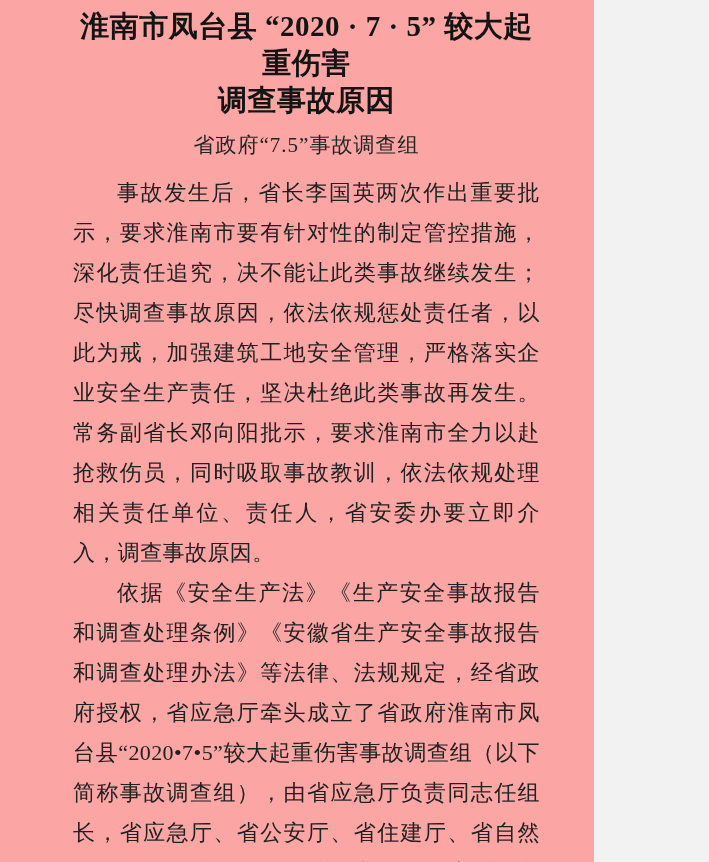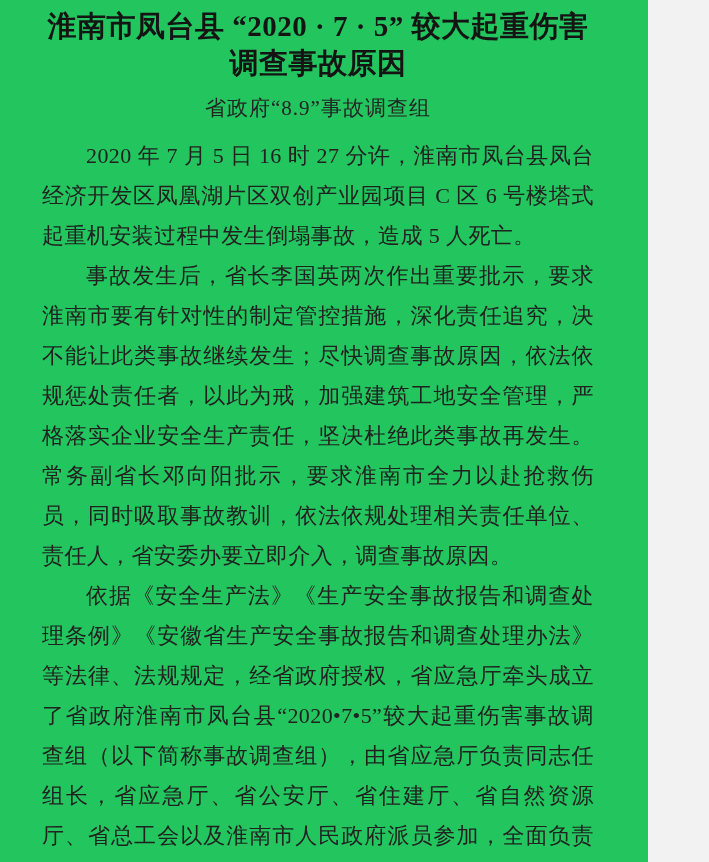--- a/index.html
+++ b/index.html
@@ -8,25 +8,25 @@
   }
   body {
     width: 709px;
     height: 862px;
     background: #f2f2f2;
     overflow: hidden;
     font-family: "Liberation Serif", "DejaVu Serif", serif;
   }
   .page {
     box-sizing: border-box;
-    width: 648px;
+    width: 594px;
     height: 862px;
-    background: #22c55e;
+    background: #fca5a5;
     color: #1e1e1e;
-    padding: 8px 54px 0 42px;
+    padding: 8px 54px 0 73px;
   }
   .doc-title {
     margin: 0;
     font-size: 29px;
     line-height: 37px;
     font-weight: bold;
     text-align: center;
     color: #141414;
     letter-spacing: 0.5px;
   }
@@ -57,21 +57,20 @@
 </head>
 <body>
 
 <div class="page">
 
   <h1 class="doc-title">
     <span class="title-line">淮南市凤台县 “2020 · 7 · 5” 较大起重伤害</span>
     <span class="title-line">调查事故原因</span>
   </h1>
 
-  <div class="byline">省政府“8.9”事故调查组</div>
+  <div class="byline">省政府“7.5”事故调查组</div>
 
   <div class="body-text">
-    <p>2020 年 7 月 5 日 16 时 27 分许，淮南市凤台县凤台经济开发区凤凰湖片区双创产业园项目 C 区 6 号楼塔式起重机安装过程中发生倒塌事故，造成 5 人死亡。</p>
     <p>事故发生后，省长李国英两次作出重要批示，要求淮南市要有针对性的制定管控措施，深化责任追究，决不能让此类事故继续发生；尽快调查事故原因，依法依规惩处责任者，以此为戒，加强建筑工地安全管理，严格落实企业安全生产责任，坚决杜绝此类事故再发生。常务副省长邓向阳批示，要求淮南市全力以赴抢救伤员，同时吸取事故教训，依法依规处理相关责任单位、责任人，省安委办要立即介入，调查事故原因。</p>
     <p>依据《安全生产法》《生产安全事故报告和调查处理条例》《安徽省生产安全事故报告和调查处理办法》等法律、法规规定，经省政府授权，省应急厅牵头成立了省政府淮南市凤台县“2020•7•5”较大起重伤害事故调查组（以下简称事故调查组），由省应急厅负责同志任组长，省应急厅、省公安厅、省住建厅、省自然资源厅、省总工会以及淮南市人民政府派员参加，全面负责事故调查工作，同时邀请省监察委</p>
   </div>
 
 </div>
 
 </body></html>

